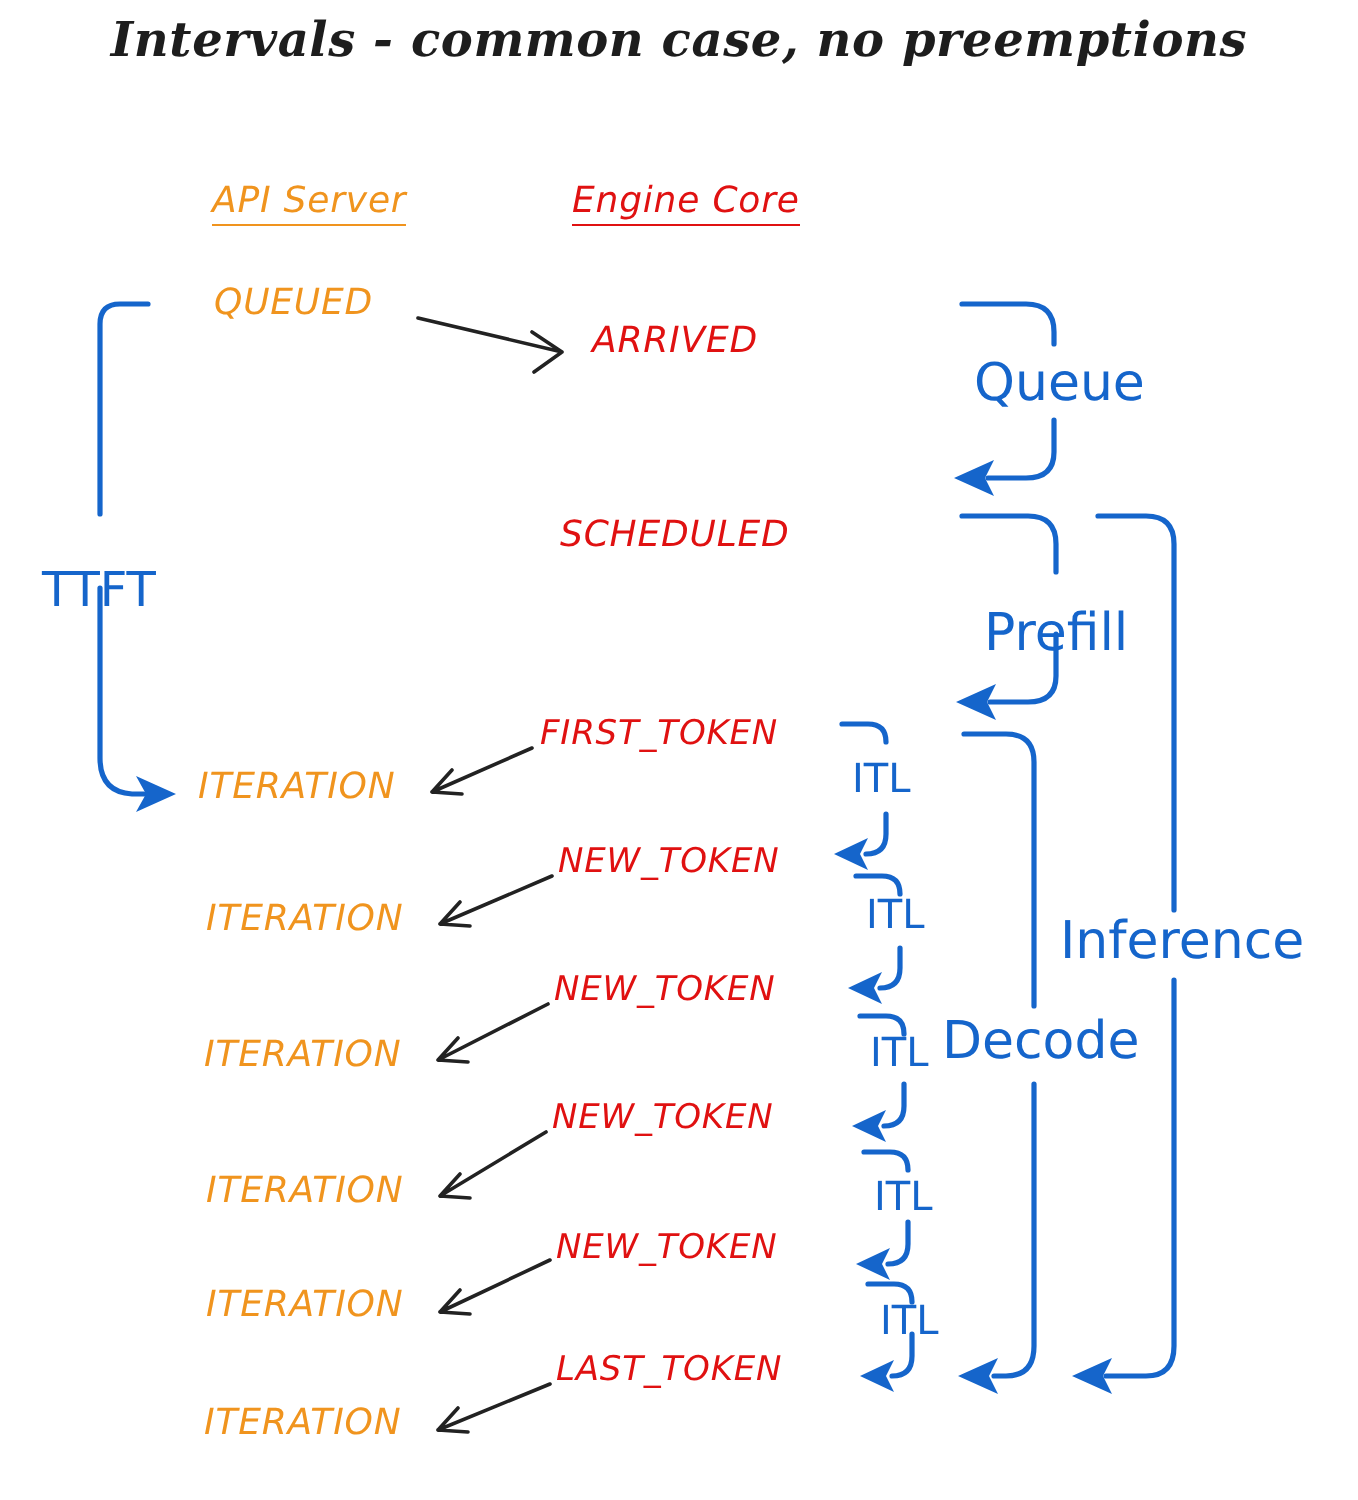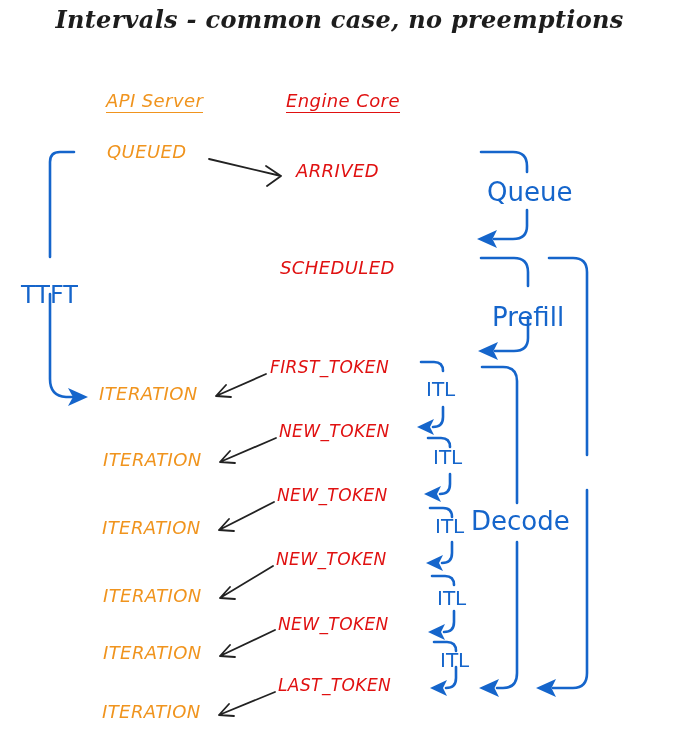--- a/index.html
+++ b/index.html
@@ -110,20 +110,21 @@
   <div class="lbl hand orange iter" style="left:103px;top:451px;">ITERATION</div>
   <div class="lbl hand orange iter" style="left:102px;top:519px;">ITERATION</div>
   <div class="lbl hand orange iter" style="left:103px;top:587px;">ITERATION</div>
   <div class="lbl hand orange iter" style="left:103px;top:644px;">ITERATION</div>
   <div class="lbl hand orange iter" style="left:102px;top:703px;">ITERATION</div>
 
   <div class="lbl interval mid" style="left:21px;top:262px;margin-top:21px;">TTFT</div>
   <div class="lbl interval big" style="left:487px;top:179px;">Queue</div>
   <div class="lbl interval big" style="left:492px;top:304px;">Prefill</div>
   <div class="lbl interval big" style="left:471px;top:508px;">Decode</div>
+  <div class="lbl interval big" style="left:530px;top:458px;">Inference</div>
 
   <div class="lbl interval itl" style="left:426px;top:379px;">ITL</div>
   <div class="lbl interval itl" style="left:433px;top:447px;">ITL</div>
   <div class="lbl interval itl" style="left:435px;top:516px;">ITL</div>
   <div class="lbl interval itl" style="left:437px;top:588px;">ITL</div>
   <div class="lbl interval itl" style="left:440px;top:650px;">ITL</div>
 
 </div>
 
 </body></html>

